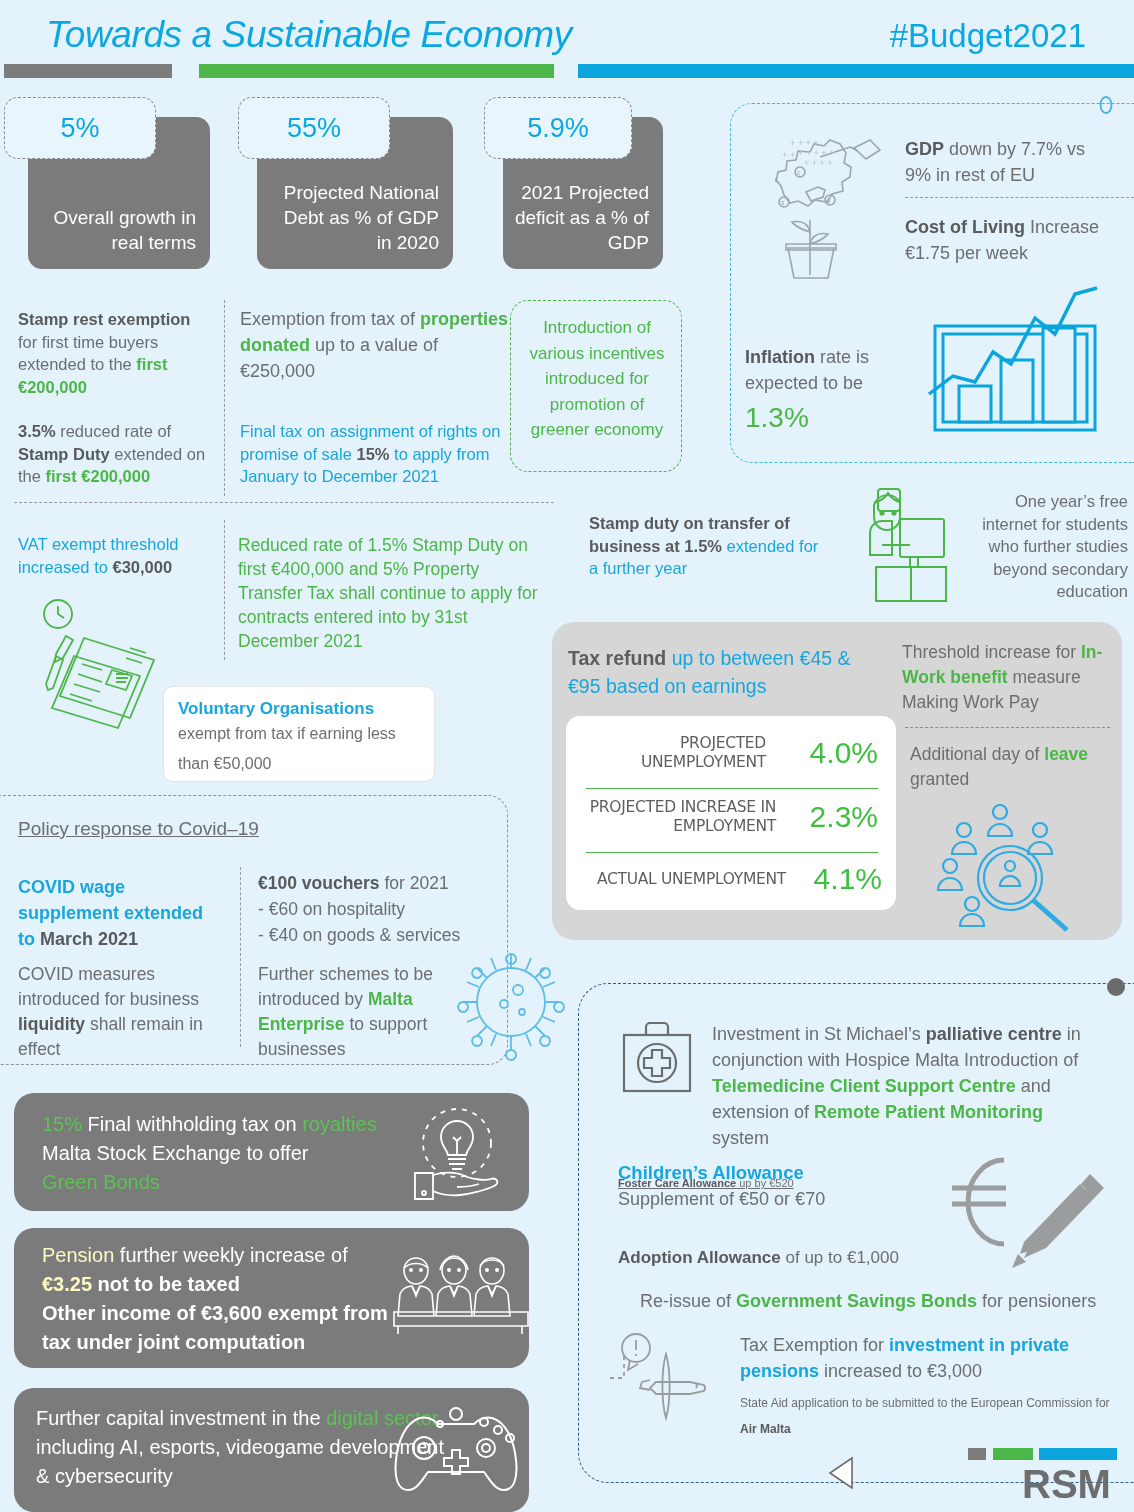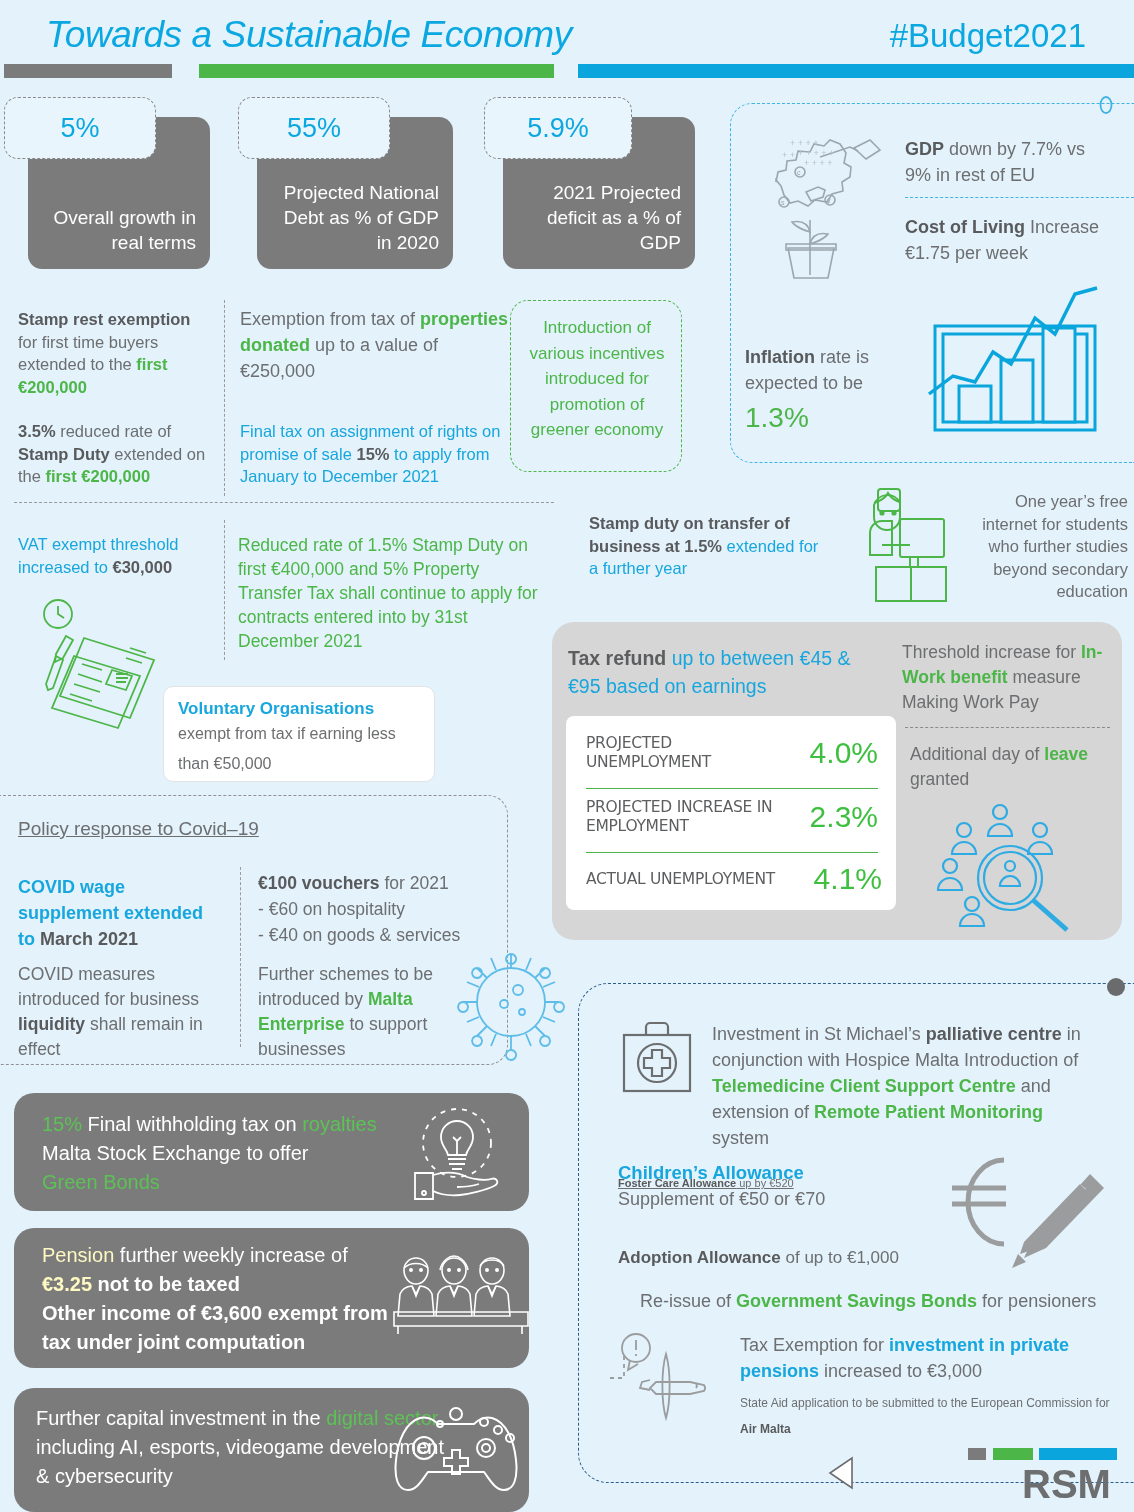--- a/index.html
+++ b/index.html
@@ -79,21 +79,21 @@
     color: #ffffff; font-size: 20px; line-height: 29px;
   }
   .greybox .g { color: #5cc255; }
   .greybox .bl { color: #fef9c3; text-align: right; }
 
   
   #refund-panel {
     background: #d6d6d6; border-radius: 22px;
   }
   #refund-card {
-    position: absolute; background: #ffffff; border-radius: 8px;
+    position: absolute; background: #ffffff; border-radius: 14px; text-align: right;
   }
   .refund-row { display: flex; align-items: center; justify-content: space-between; }
   .refund-label {
     color: #5d5e60; font-size: 15.5px; line-height: 19px;
     font-family: "DejaVu Sans", sans-serif; letter-spacing: -0.3px;
   }
   .refund-val { color: #3fbf3f; font-size: 30px; font-weight: 400; }
   .refund-sep { border-top: 1.3px solid #4cb648; }
 
   
@@ -124,21 +124,21 @@
   </div>
   <div class="stat-chip" style="left:4px; top:97px; width:152px; height:62px;">5%</div>
 
   <div class="stat-body" style="left:257px; top:117px; width:196px; height:152px;">
     <div>Projected National</div>
     <div>Debt as %  of GDP</div>
     <div>in 2020</div>
   </div>
   <div class="stat-chip" style="left:238px; top:97px; width:152px; height:62px;">55%</div>
 
-  <div class="stat-body" style="left:503px; top:117px; width:192px; height:152px;">
+  <div class="stat-body" style="left:503px; top:117px; width:160px; height:152px;">
     <div>2021 Projected</div>
     <div>deficit as a % of GDP</div>
   </div>
   <div class="stat-chip" style="left:484px; top:97px; width:148px; height:62px;">5.9%</div>
 
   <div class="abs panel-dash-blue" style="left:730px; top:103px; width:404px; height:360px; border-right:none; border-top-right-radius:0; border-bottom-right-radius:0;"></div>
 
   <svg class="abs" style="left:1096px; top:94px;" width="22" height="22">
     <ellipse cx="10" cy="11" rx="5.5" ry="8" fill="none" stroke="#3fb4e3" stroke-width="1.8"></ellipse>
   </svg>

